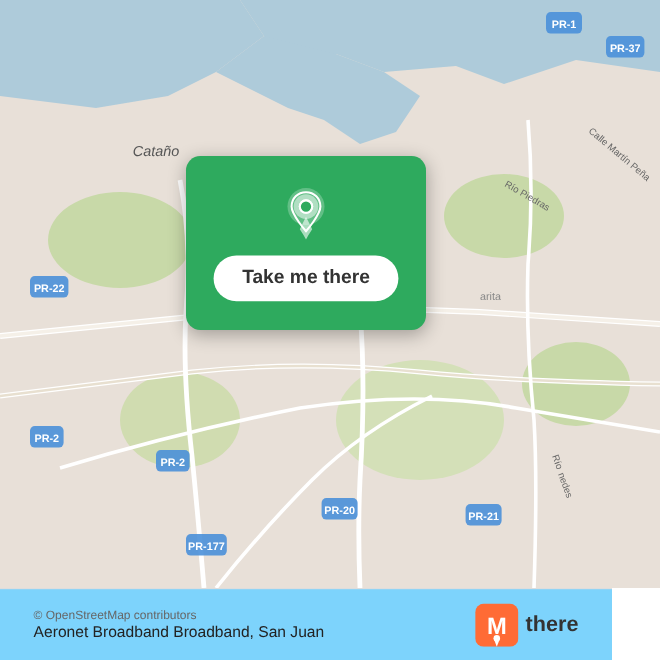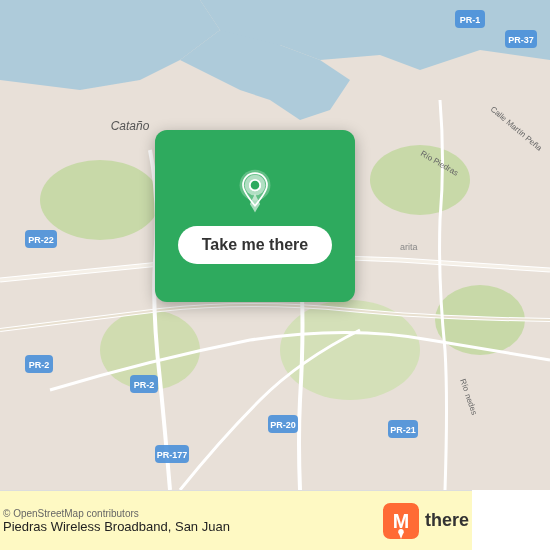--- a/index.html
+++ b/index.html
@@ -25,21 +25,21 @@
       top: 0; left: 0;
       width: 100%; height: 100%;
     }
 
     
     #card-overlay {
       position: absolute;
       top: 130px;
       left: 155px;
       width: 200px;
-      height: 172px;
+      height: 145px;
       background-color: #2eaa5e;
       border-radius: 12px;
       display: flex;
       flex-direction: column;
       align-items: center;
       justify-content: center;
       gap: 10px;
       box-shadow: 0 4px 15px rgba(0,0,0,0.3);
     }
 
@@ -54,27 +54,27 @@
       border-radius: 24px;
       padding: 10px 24px;
       font-size: 16px;
       font-weight: 600;
       color: #333;
       cursor: pointer;
       white-space: nowrap;
     }
 
     #bottom-bar {
-      width: 472px;
+      width: 510px;
       height: 60px;
-      background: #fef9c3;
+      background: #7dd3fc;
       display: flex;
       align-items: center;
       justify-content: space-between;
-      padding: 0 3px;
+      padding: 0 28px;
       border-top: 1px solid #ddd;
     }
 
     #bottom-left {
       display: flex;
       flex-direction: column;
     }
 
     #copyright {
       font-size: 10px;
@@ -186,21 +186,21 @@
       <circle cx="24" cy="20" r="6" fill="#2eaa5e" stroke="white" stroke-width="2"></circle>
     </svg>
 
     <button id="take-me-btn">Take me there</button>
   </div>
 </div>
 
 <div id="bottom-bar">
   <div id="bottom-left">
     <span id="copyright">© OpenStreetMap contributors</span>
-    <span id="location-label">Piedras Wireless Broadband, San Juan</span>
+    <span id="location-label">Aeronet Broadband Broadband, San Juan</span>
   </div>
 
   <div id="moovit-logo">
 
     <svg id="moovit-icon" viewBox="0 0 40 40" xmlns="http://www.w3.org/2000/svg">
       <rect width="40" height="40" rx="8" fill="#ff6b35"></rect>
       <text x="20" y="28" text-anchor="middle" font-size="22" fill="white" font-weight="bold">M</text>
 
       <circle cx="20" cy="32" r="3" fill="white"></circle>
       <path d="M17,32 L20,40 L23,32 Z" fill="white"></path>

